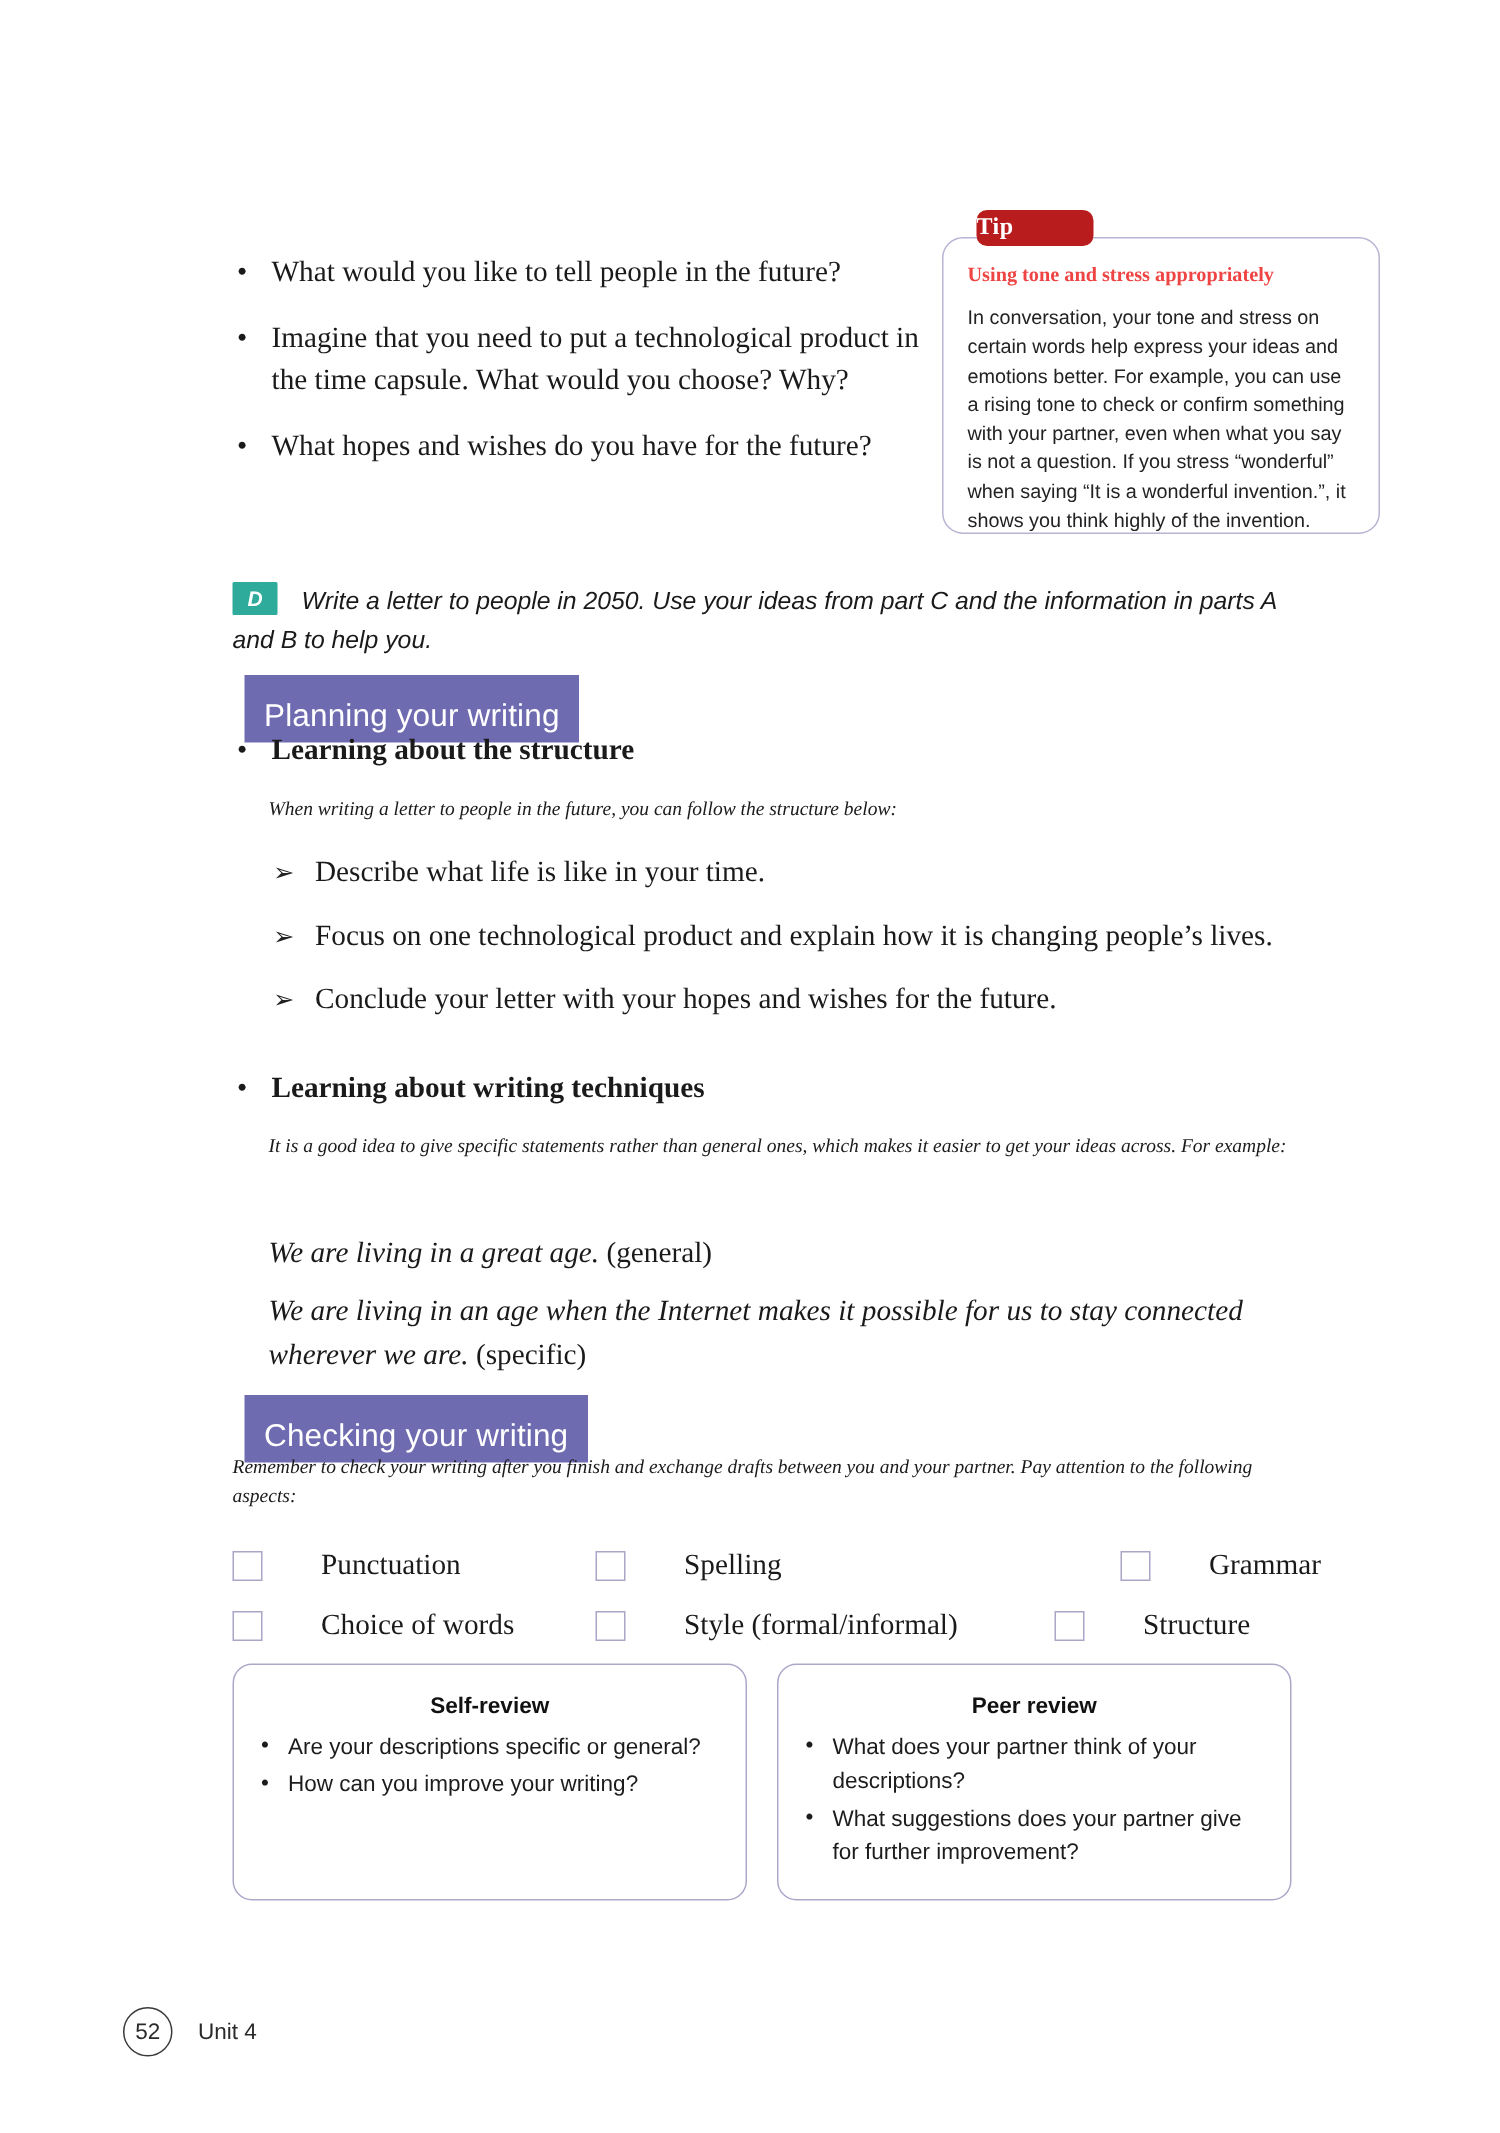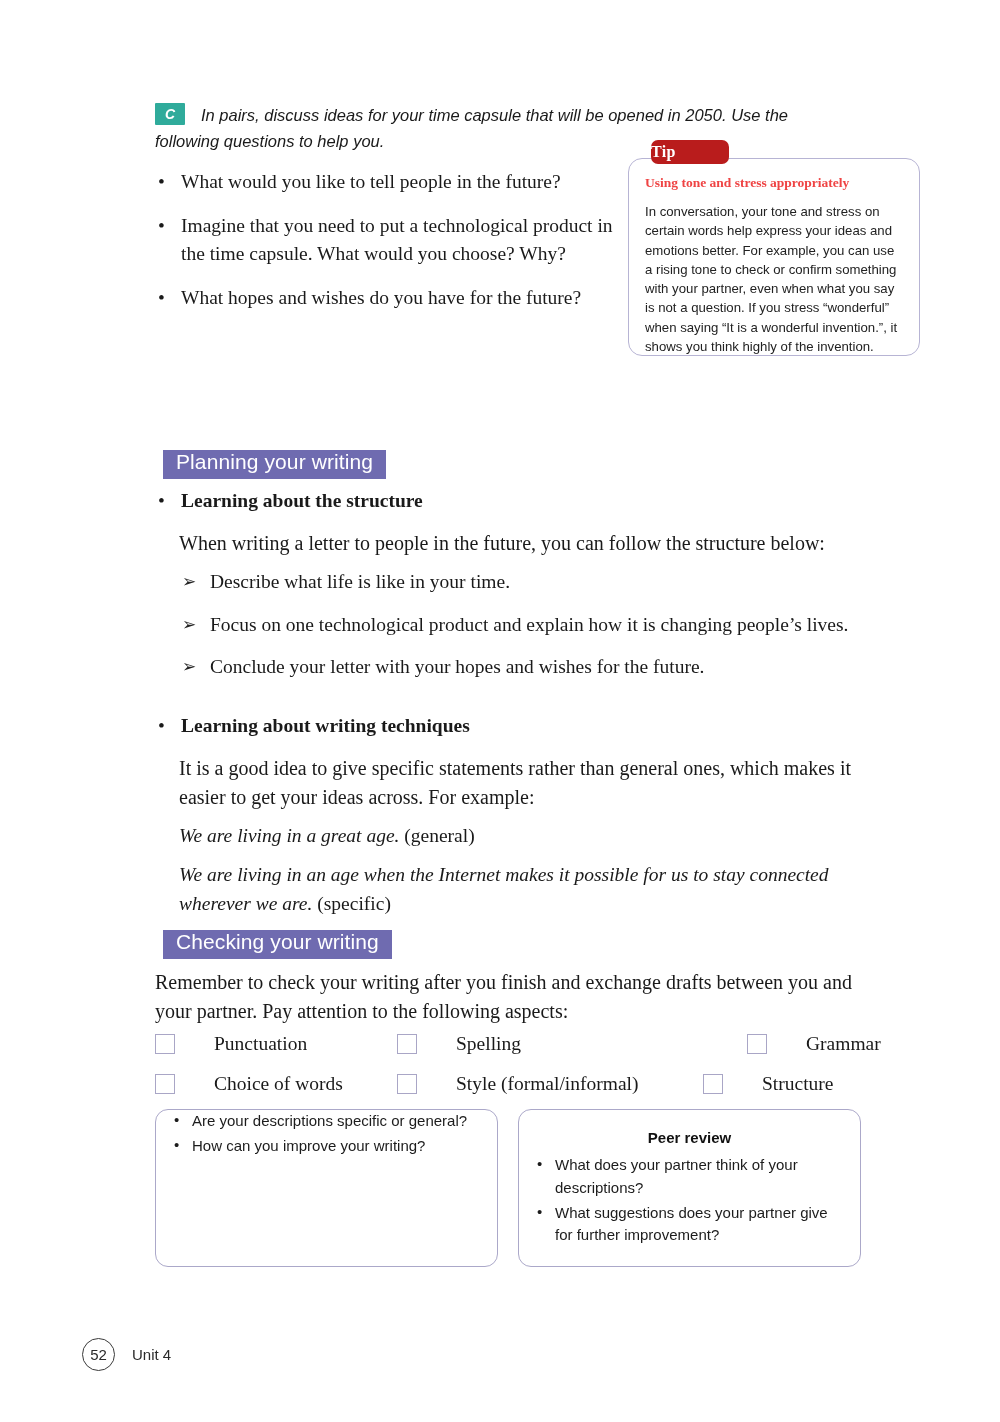--- a/index.html
+++ b/index.html
@@ -110,30 +110,31 @@
   
   #task-d-block { left: 155px; top: 388px; width: 712px; }
 
   
   .section-banner {
     display: inline-block;
     background: #6f6bb0;
     color: #ffffff;
     font-family: "Liberation Sans", "DejaVu Sans", sans-serif;
     font-size: 21px;
-    padding: 0 13px 5px 13px;
+    padding: 16px 13px 5px 13px;
     letter-spacing: .1px;
   }
   #banner-planning { left: 163px; top: 450px; }
   #banner-checking { left: 163px; top: 930px; }
 
   
   .body-text {
-    font-size: 20px;
+    font-size: 13px;
     line-height: 1.47;
+    font-style: italic;
   }
 
   .lvl1-bullet {
     position: absolute;
     padding-left: 26px;
     font-weight: bold;
     font-size: 19.5px;
   }
   .lvl1-bullet .dot { position: absolute; left: 3px; top: 0; font-weight: normal; }
 
@@ -217,23 +218,20 @@
     font-family: "Liberation Sans", "DejaVu Sans", sans-serif;
     font-size: 15px;
     color: #2a2a2a;
   }
 </style>
 </head>
 <body>
 
 <div class="page">
 
-  <div class="abs task-rubric" id="task-c-block">
-    <span class="task-badge">C</span><span class="gap"></span><span>In pairs, discuss ideas for your time capsule that will be opened in 2050. Use the following questions to help you.</span>
-  </div>
 
   <div class="abs" id="task-c-list">
     <ul class="q-list serif">
       <li>
         <span class="dot">•</span>
         <span>What would you like to tell people in the future?</span>
       </li>
       <li>
         <span class="dot">•</span>
         <span>Imagine that you need to put a technological product in the time capsule. What would you choose? Why?</span>
@@ -246,20 +244,23 @@
   </div>
 
   <div class="abs" id="tip-box">
     <div id="tip-inner">
       <div id="tip-heading">Using tone and stress appropriately</div>
       <div id="tip-body">In conversation, your tone and stress on certain words help express your ideas and emotions better. For example, you can use a rising tone to check or confirm something with your partner, even when what you say is not a question. If you stress “wonderful” when saying “It is a wonderful invention.”, it shows you think highly of the invention.</div>
     </div>
   </div>
   <div id="tip-tab">Tip</div>
 
+  <div class="abs task-rubric" id="task-d-block">
+    <span class="task-badge">D</span><span class="gap"></span><span>Write a letter to people in 2050. Use your ideas from part C and the information in parts A and B to help you.</span>
+  </div>
 
   <div class="abs section-banner" id="banner-planning">Planning your writing</div>
 
   <div class="lvl1-bullet serif" style="left:155px; top:490px; width:700px;">
     <span class="dot">•</span>
     <span>Learning about the structure</span>
   </div>
 
   <div class="abs body-text serif" style="left:179px; top:529px; width:690px;">When writing a letter to people in the future, you can follow the structure below:</div>
 
@@ -326,20 +327,21 @@
         <span class="check-label serif">Style (formal/informal)</span>
       </div>
       <div class="check-item" style="left:548px;">
         <span class="check-box"></span>
         <span class="check-label serif">Structure</span>
       </div>
     </div>
   </div>
 
   <div class="review-box" id="review-self">
+    <div class="review-title">Self-review</div>
     <ul class="review-list">
       <li>
         <span class="rdot">•</span>
         <span>Are your descriptions specific or general?</span>
       </li>
       <li>
         <span class="rdot">•</span>
         <span>How can you improve your writing?</span>
       </li>
     </ul>

